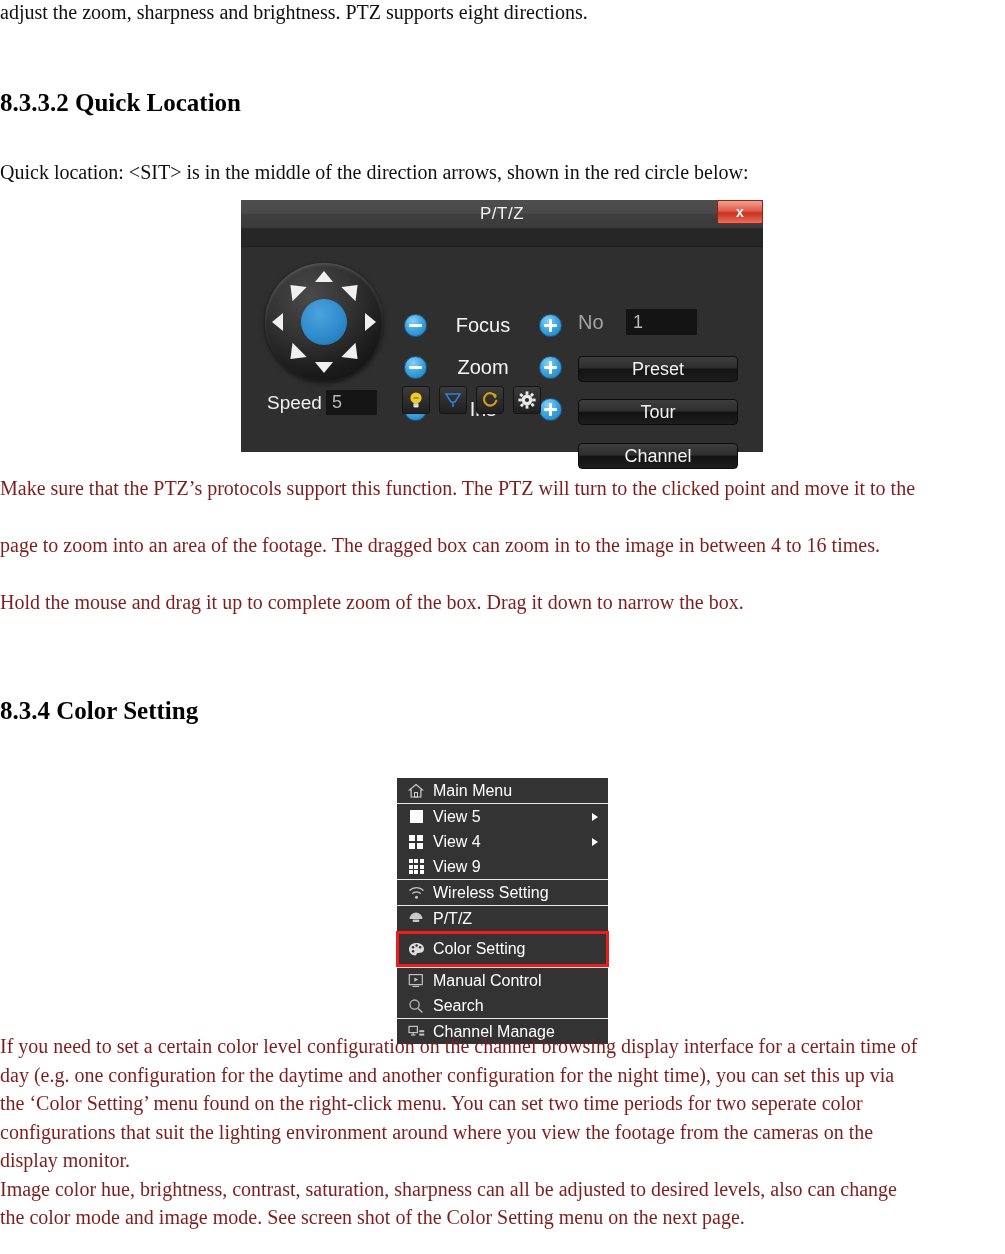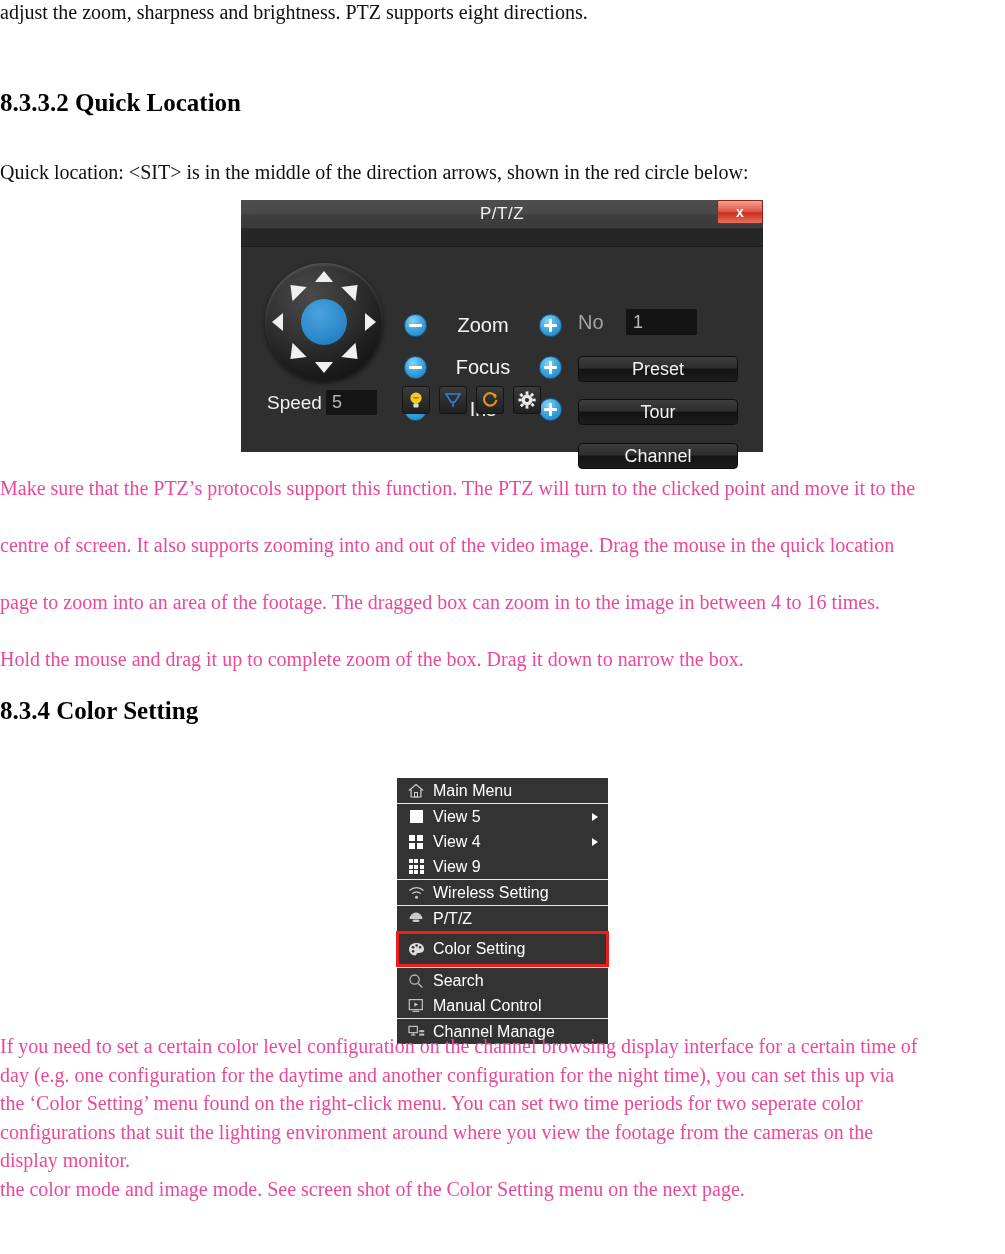--- a/index.html
+++ b/index.html
@@ -26,21 +26,21 @@
   .doc-line {
     position: absolute;
     font-size: 20px;
     line-height: 24px;
     color: #101010;
     white-space: nowrap;
   }
   .doc-para {
     position: absolute;
     font-size: 20px;
-    color: #ec4899;
+    color: #7f1d1d;
     text-align: justify;
   }
   .doc-para-loose p {
     margin: 0;
     line-height: 57px;
     text-align: justify;
     text-align-last: left;
   }
   .doc-para-tight p {
     margin: 0;
@@ -418,31 +418,31 @@
       <div class="speed-row">
         <span class="speed-label">Speed</span>
         <span class="speed-box">5</span>
       </div>
 
       <div class="zfi">
         <div class="zfi-row">
           <div class="circ-btn minus">
               <span class="bar-h"></span>
             </div>
-          <div class="zfi-label">Zoom</div>
+          <div class="zfi-label">Focus</div>
           <div class="circ-btn plus">
               <span class="bar-h"></span>
               <span class="bar-v"></span>
             </div>
         </div>
         <div class="zfi-row">
           <div class="circ-btn minus">
               <span class="bar-h"></span>
             </div>
-          <div class="zfi-label">Focus</div>
+          <div class="zfi-label">Zoom</div>
           <div class="circ-btn plus">
               <span class="bar-h"></span>
               <span class="bar-v"></span>
             </div>
         </div>
         <div class="zfi-row">
           <div class="circ-btn minus">
               <span class="bar-h"></span>
             </div>
           <div class="zfi-label">Iris</div>
@@ -498,21 +498,20 @@
 
       <div class="dark-btn btn-preset">Preset</div>
       <div class="dark-btn btn-tour">Tour</div>
       <div class="dark-btn btn-pattern">Channel</div>
 
     </div>
   </div>
 
   <div class="doc-para doc-para-loose" style="left:0px; top:460px; width:1005px;">
     <p>Make sure that the PTZ’s protocols support this function. The PTZ will turn to the clicked point and move it to the</p>
-    <p>centre of screen. It also supports zooming into and out of the video image. Drag the mouse in the quick location</p>
     <p>page to zoom into an area of the footage. The dragged box can zoom in to the image in between 4 to 16 times.</p>
     <p class="last">Hold the mouse and drag it up to complete zoom of the box. Drag it down to narrow the box.</p>
   </div>
 
   <h2 class="heading" style="left:0px; top:697px;">8.3.4  Color Setting</h2>
 
   <div class="ctx-menu">
 
     <div class="ctx-group">
       <div class="ctx-item">
@@ -597,36 +596,36 @@
             <circle cx="5.1" cy="9.3" r="1.25" fill="#333333"></circle>
           </svg>
         </span>
         <span class="ctx-label">Color Setting</span>
       </div>
     </div>
 
     <div class="ctx-group">
       <div class="ctx-item">
         <span class="ctx-icon">
-          <svg width="16" height="16" viewBox="0 0 16 16">
-            <circle cx="6.6" cy="6.6" r="4.6" fill="none" stroke="#b8b8b8" stroke-width="1.3"></circle>
-            <line x1="10.2" y1="10.4" x2="14.4" y2="14.6" stroke="#b8b8b8" stroke-width="1.4"></line>
-          </svg>
-        </span>
-        <span class="ctx-label">Search</span>
-      </div>
-      <div class="ctx-item">
-        <span class="ctx-icon">
           <svg width="16" height="15" viewBox="0 0 16 15">
             <rect x="1.3" y="1.6" width="13" height="10" fill="none" stroke="#c2c2c2" stroke-width="1.2"></rect>
             <path d="M6.3 4.4 L10.2 6.6 L6.3 8.8 Z" fill="#c2c2c2"></path>
             <line x1="4.5" y1="13.4" x2="11.2" y2="13.4" stroke="#c2c2c2" stroke-width="1.2"></line>
           </svg>
         </span>
         <span class="ctx-label">Manual Control</span>
+      </div>
+      <div class="ctx-item">
+        <span class="ctx-icon">
+          <svg width="16" height="16" viewBox="0 0 16 16">
+            <circle cx="6.6" cy="6.6" r="4.6" fill="none" stroke="#b8b8b8" stroke-width="1.3"></circle>
+            <line x1="10.2" y1="10.4" x2="14.4" y2="14.6" stroke="#b8b8b8" stroke-width="1.4"></line>
+          </svg>
+        </span>
+        <span class="ctx-label">Search</span>
       </div>
     </div>
 
     <div class="ctx-group last">
       <div class="ctx-item">
         <span class="ctx-icon">
           <svg width="17" height="15" viewBox="0 0 17 15">
             <rect x="1" y="2.4" width="8.4" height="6.2" fill="none" stroke="#c2c2c2" stroke-width="1.2"></rect>
             <line x1="3" y1="11" x2="7.4" y2="11" stroke="#c2c2c2" stroke-width="1.2"></line>
             <line x1="5.2" y1="8.6" x2="5.2" y2="11" stroke="#c2c2c2" stroke-width="1.2"></line>
@@ -639,16 +638,17 @@
     </div>
 
   </div>
 
   <div class="doc-para doc-para-tight" style="left:0px; top:1032px; width:1005px;">
     <p>If you need to set a certain color level configuration on the channel browsing display interface for a certain time of</p>
     <p>day (e.g. one configuration for the daytime and another configuration for the night time), you can set this up via</p>
     <p>the ‘Color Setting’ menu found on the right-click menu. You can set two time periods for two seperate color</p>
     <p>configurations that suit the lighting environment around where you view the footage from the cameras on the</p>
     <p class="last">display monitor.</p>
+    <p>Image color hue, brightness, contrast, saturation, sharpness can all be adjusted to desired levels, also can change</p>
     <p class="last">the color mode and image mode. See screen shot of the Color Setting menu on the next page.</p>
   </div>
 
 </div>
 
 </body></html>

